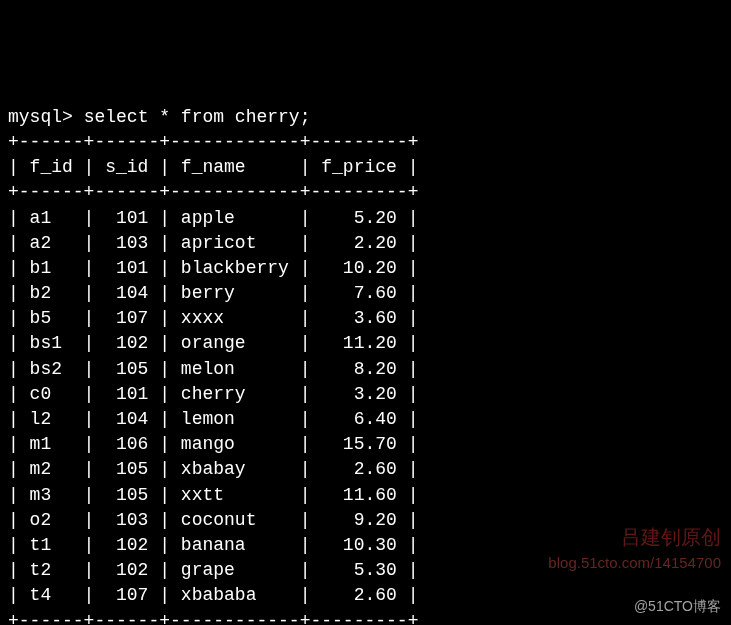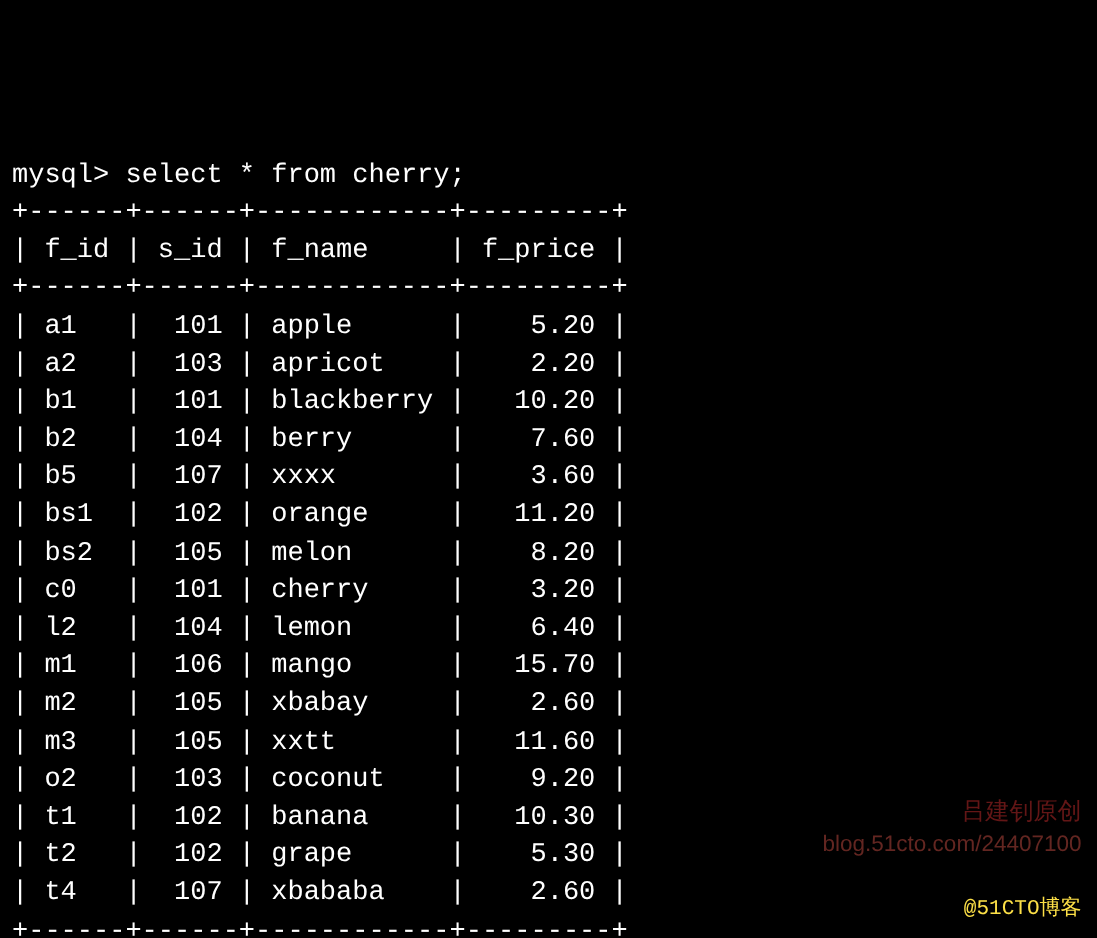--- a/index.html
+++ b/index.html
@@ -20,39 +20,39 @@
       white-space: pre;
     }
     .terminal {
       white-space: pre;
     }
     .watermark-red {
       position: absolute;
       right: 10px;
       bottom: 72px;
       color: rgba(180, 40, 40, 0.55);
-      font-family: Liberation Serif, serif;
-      font-size: 16px;
+      font-family: Liberation Mono, monospace;
+      font-size: 20px;
       pointer-events: none;
     }
     .watermark-url {
       position: absolute;
       right: 10px;
       bottom: 52px;
       color: rgba(180, 70, 60, 0.55);
       font-family: sans-serif;
       font-size: 15px;
       pointer-events: none;
     }
     .attribution {
       position: absolute;
       right: 10px;
       bottom: 8px;
-      color: #fde047;
-      font-family: Liberation Mono, monospace;
+      color: #a3a3a3;
+      font-family: Liberation Sans, sans-serif;
       font-size: 14px;
       pointer-events: none;
     }
   </style>
 </head>
 <body>
 
 
 
 <div class="terminal"><span>mysql&gt; </span><span>select * from cherry;</span>
@@ -72,17 +72,17 @@
 | m2   |  105 | xbabay     |    2.60 |
 | m3   |  105 | xxtt       |   11.60 |
 | o2   |  103 | coconut    |    9.20 |
 | t1   |  102 | banana     |   10.30 |
 | t2   |  102 | grape      |    5.30 |
 | t4   |  107 | xbababa    |    2.60 |
 </span><span>+------+------+------------+---------+</span>
 </div>
 
 <div class="watermark-red">吕建钊原创</div>
-<div class="watermark-url">blog.51cto.com/24407100</div>
+<div class="watermark-url">blog.51cto.com/14154700</div>
 <div class="attribution">@51CTO博客</div>
 
 
 
 
 </body></html>

